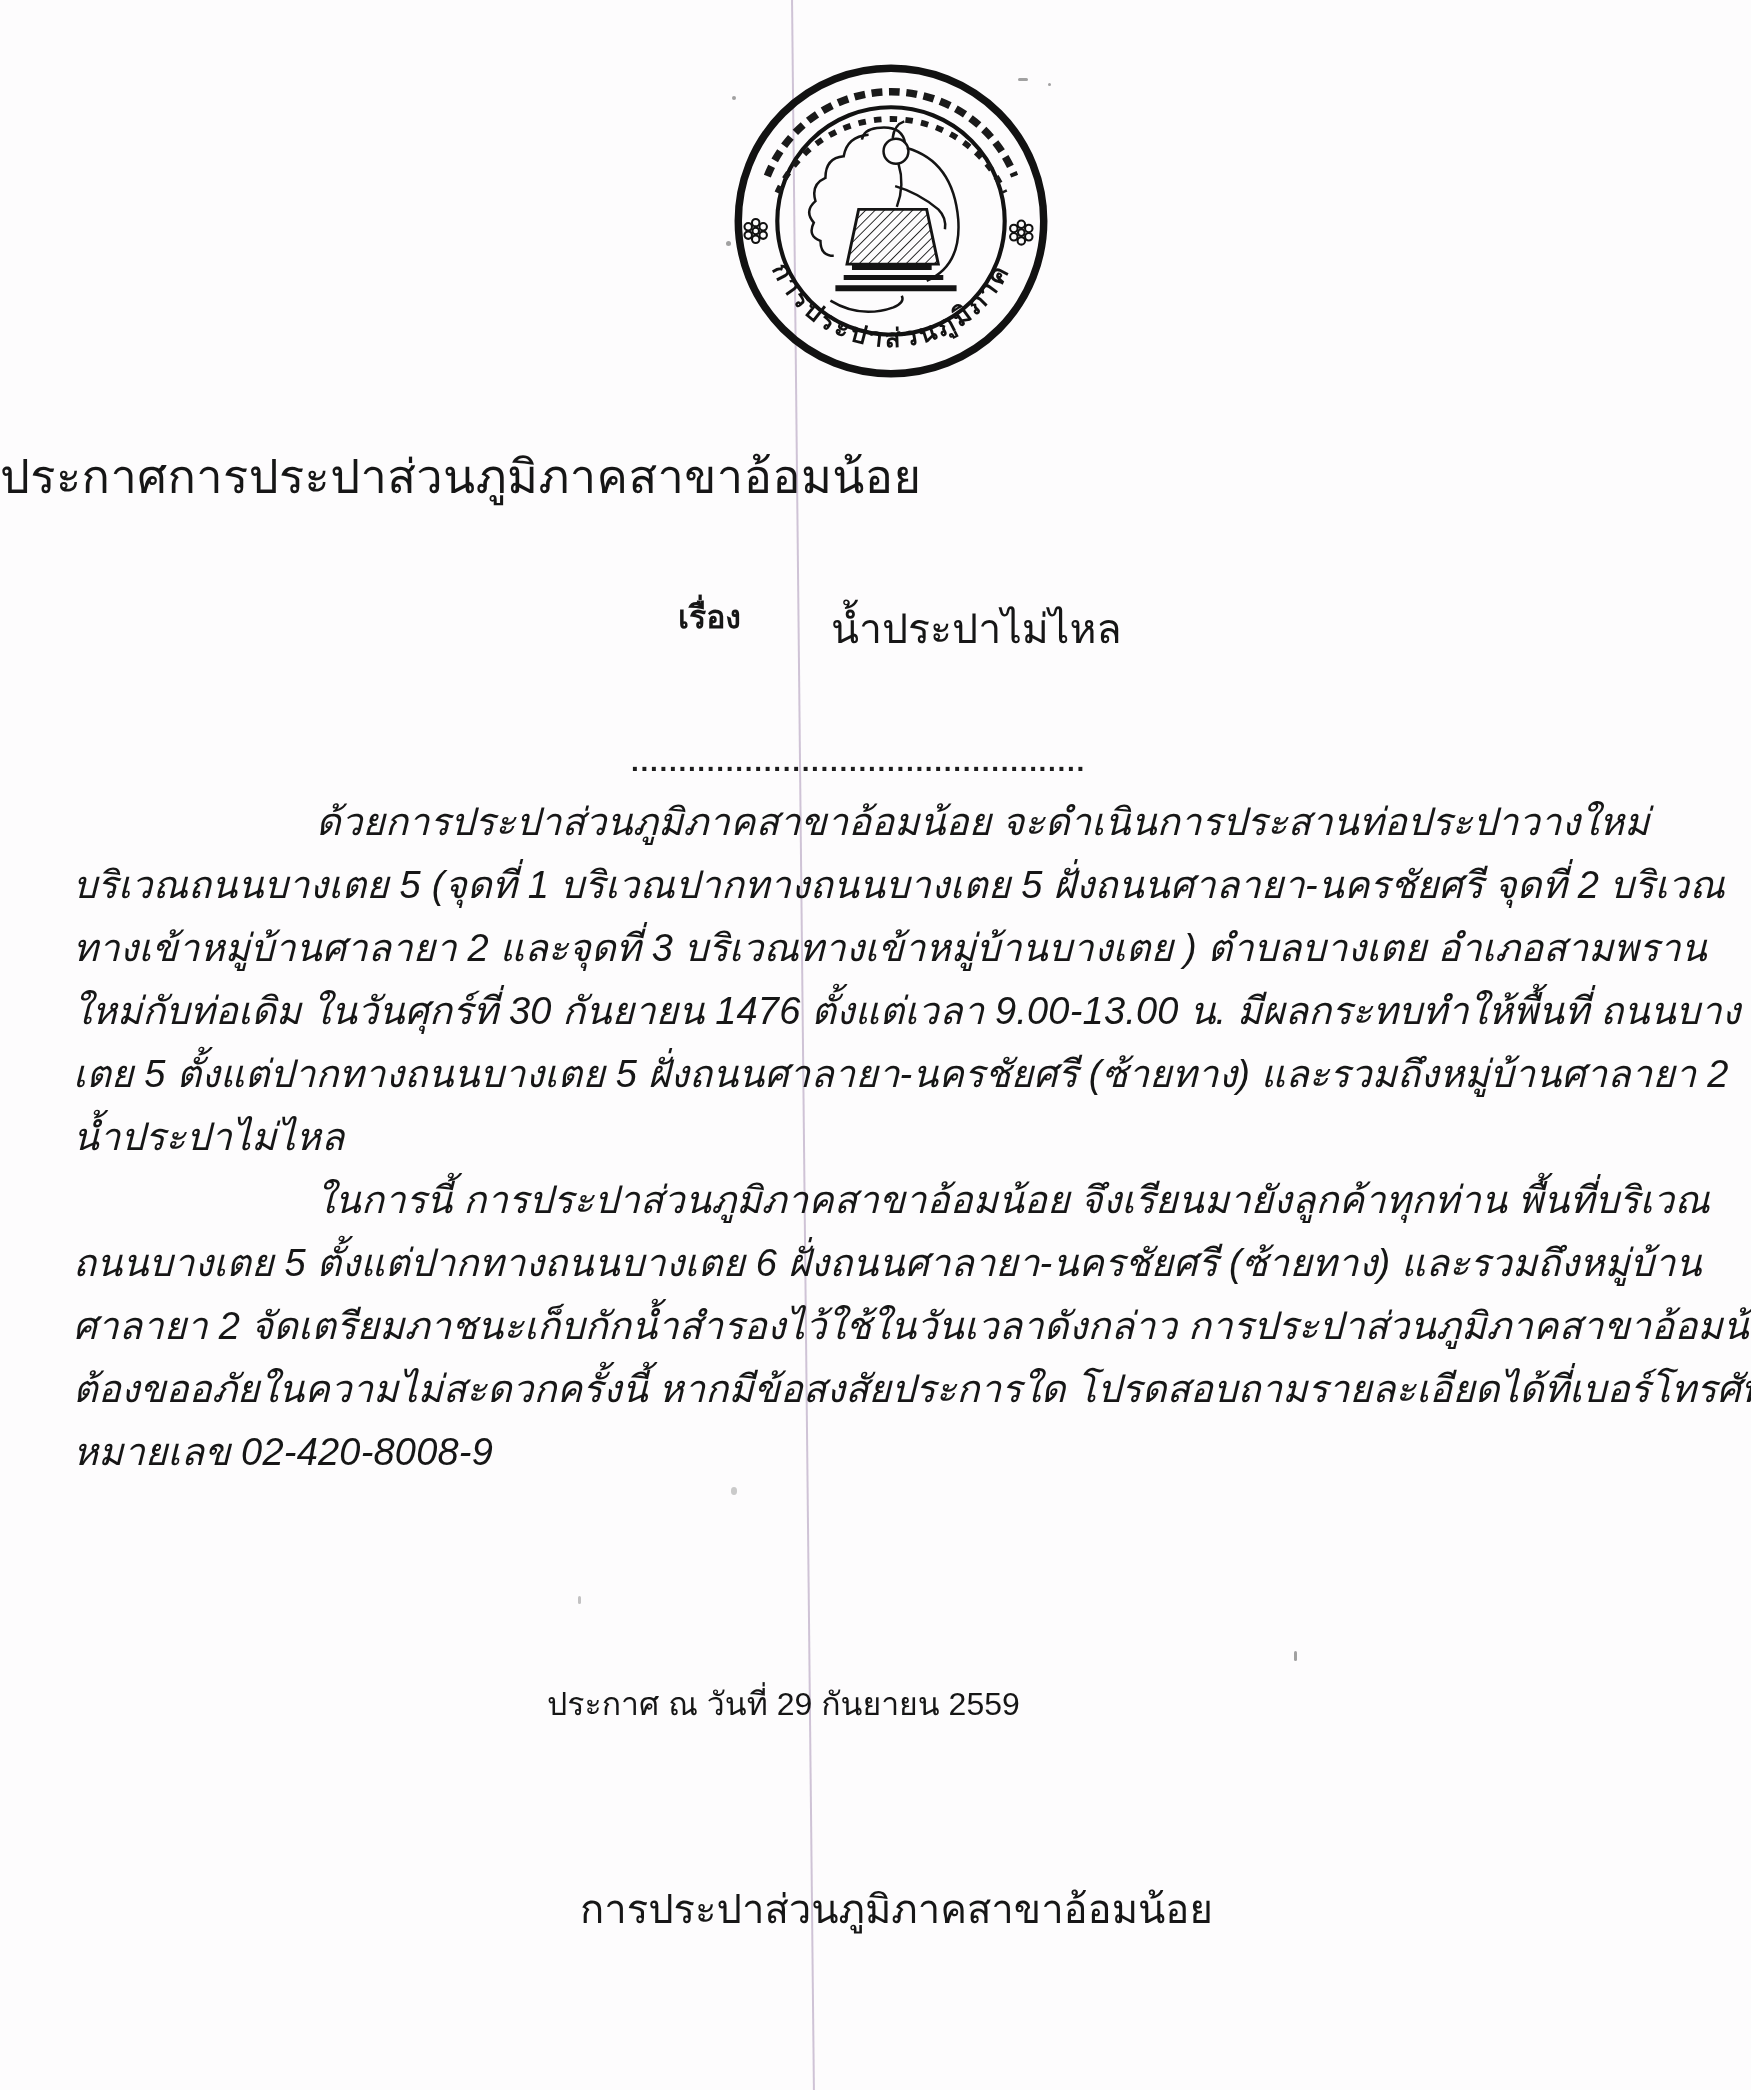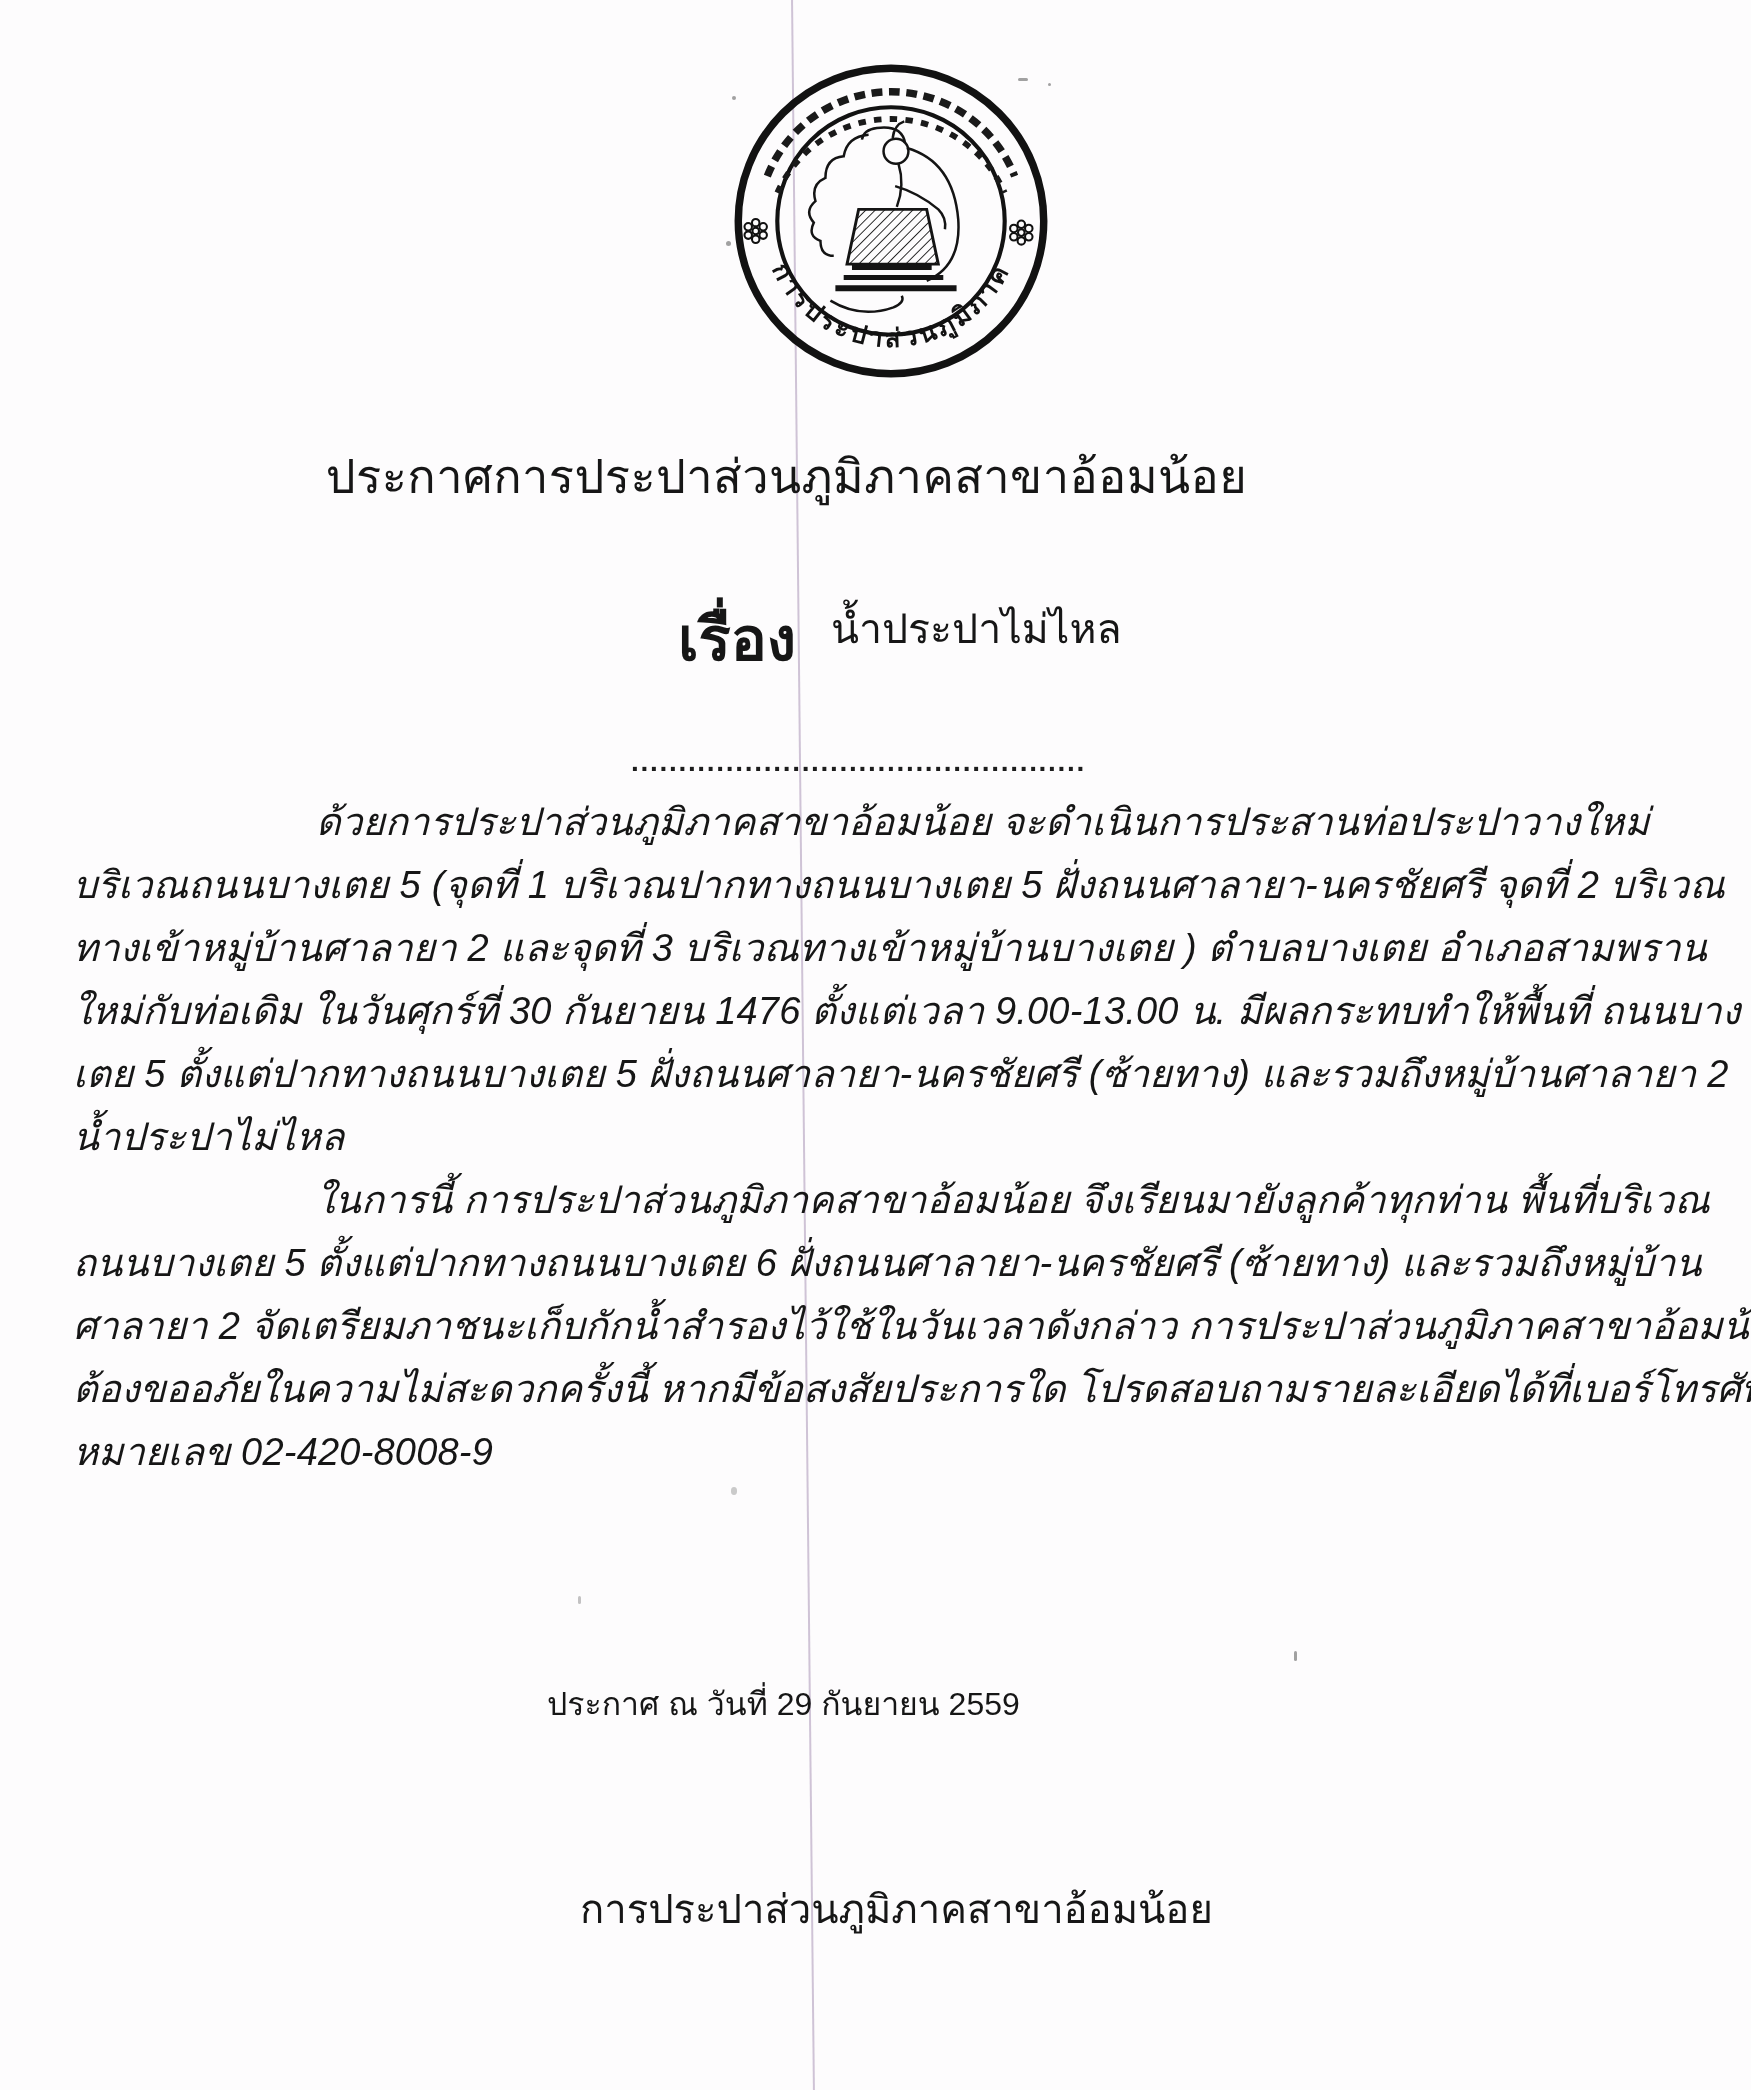--- a/index.html
+++ b/index.html
@@ -14,26 +14,26 @@
   
   .fold-line{
     position:absolute;left:791px;top:-3.3px;width:1.7px;height:2102px;
     background:#cfc3d6;transform:rotate(-0.6deg);transform-origin:top left;
   }
   
   .seal{position:absolute;left:729px;top:55px;width:324px;height:332px;}
   
   .doc-title{
     position:absolute;left:0;top:439px;width:1573px;
-    text-align:center;font-size:47px;font-weight:500;letter-spacing:0.4px;
+    font-size:47px;font-weight:500;letter-spacing:0.4px;
     white-space:nowrap;
   }
   
   .subject-label{
-    position:absolute;left:678px;top:591px;font-size:60px;font-weight:bold;
+    position:absolute;left:678px;top:591px;font-size:32px;font-weight:bold;
     white-space:nowrap;
   }
   .subject-value{
     position:absolute;left:831px;top:596px;font-size:41px;font-weight:400;
     white-space:nowrap;
   }
   .dotted-rule{
     position:absolute;left:631px;top:746px;width:498px;
     font-size:28px;font-weight:bold;letter-spacing:1.7px;color:#1c1c1c;
     white-space:nowrap;overflow:hidden;

